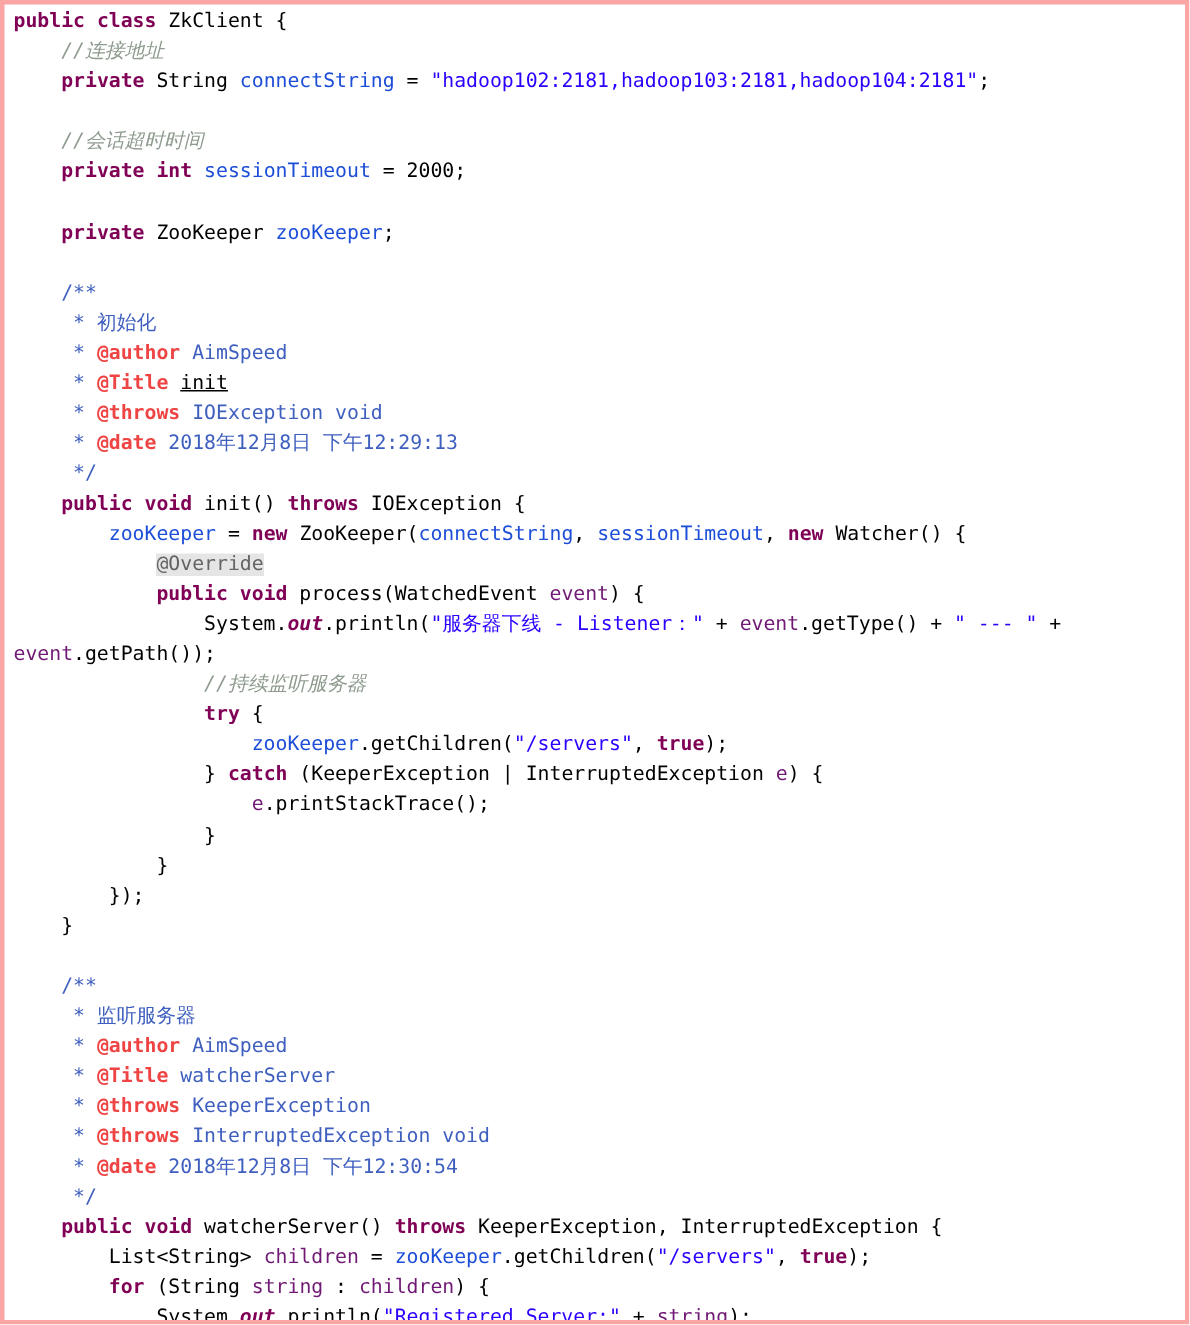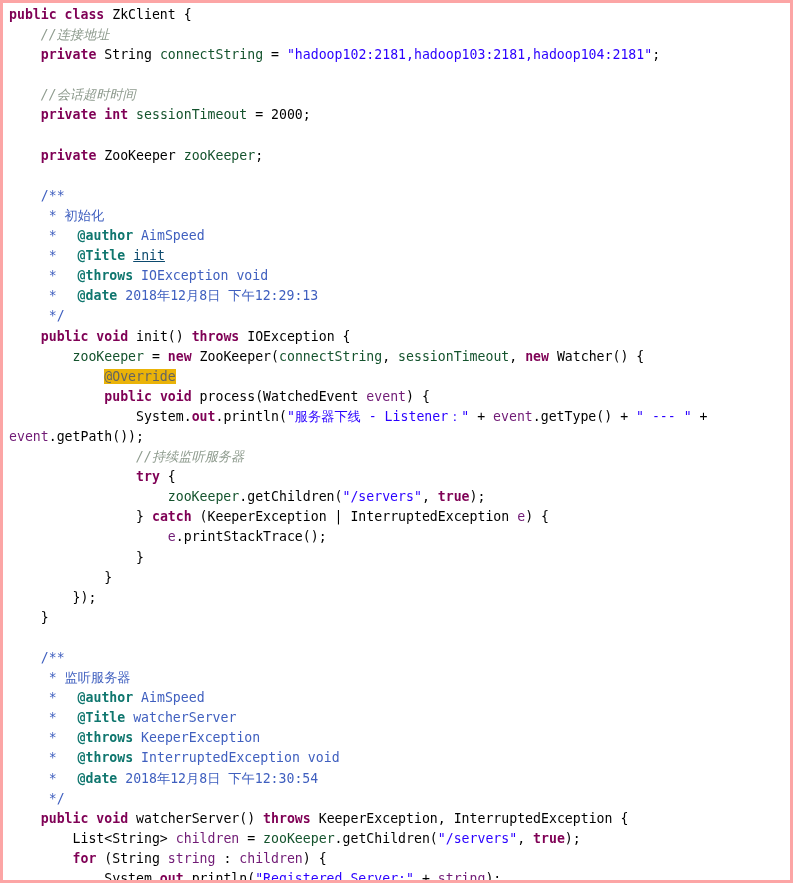--- a/index.html
+++ b/index.html
@@ -30,26 +30,26 @@
     letter-spacing: 0px;
     -webkit-font-smoothing: antialiased;
   }
   .ln { display: block; min-height: 20.1px; }
 
   
   .kw   { color: #7f0055; font-weight: bold; }            
   .str  { color: #2a00ff; }                                
   .cmt  { color: #8e9b8e; font-style: italic; }                                
   .doc  { color: #3f5fbf; }                                
-  .doctag { color: #0f766e; font-weight: bold; margin-left: 13px; }           
-  .docu { color: #0c4a6e; text-decoration: underline; }    
-  .fld  { color: #14532d; }                                
-  .sfld { color: #7f0055; font-weight: bold; }            
+  .doctag { color: #ef4444; font-weight: bold; }           
+  .docu { color: #000000; text-decoration: underline; }    
+  .fld  { color: #1d4ed8; }                                
+  .sfld { color: #7f0055; font-weight: bold; font-style: italic; }            
   .var  { color: #701a75; }                                
-  .ann  { color: #646464; background: #eab308; }           
+  .ann  { color: #646464; background: #e5e5e5; }           
   .pl   { color: #000000; }                                
 </style>
 </head>
 <body>
 
 <div id="code-window">
   <div id="code-body"><span class="ln"><span class="kw">public</span><span class="pl"> </span><span class="kw">class</span><span class="pl"> ZkClient {</span></span><span class="ln"><span class="pl">    </span><span class="cmt">//连接地址</span></span><span class="ln"><span class="pl">    </span><span class="kw">private</span><span class="pl"> String </span><span class="fld">connectString</span><span class="pl"> = </span><span class="str">"hadoop102:2181,hadoop103:2181,hadoop104:2181"</span><span class="pl">;</span></span><span class="ln">&nbsp;</span><span class="ln"><span class="pl">    </span><span class="cmt">//会话超时时间</span></span><span class="ln"><span class="pl">    </span><span class="kw">private</span><span class="pl"> </span><span class="kw">int</span><span class="pl"> </span><span class="fld">sessionTimeout</span><span class="pl"> = 2000;</span></span><span class="ln">&nbsp;</span><span class="ln"><span class="pl">    </span><span class="kw">private</span><span class="pl"> ZooKeeper </span><span class="fld">zooKeeper</span><span class="pl">;</span></span><span class="ln">&nbsp;</span><span class="ln"><span class="pl">    </span><span class="doc">/**</span></span><span class="ln"><span class="doc">     * 初始化</span></span><span class="ln"><span class="doc">     * </span><span class="doctag">@author</span><span class="doc"> AimSpeed</span></span><span class="ln"><span class="doc">     * </span><span class="doctag">@Title</span><span class="doc"> </span><span class="docu">init</span></span><span class="ln"><span class="doc">     * </span><span class="doctag">@throws</span><span class="doc"> IOException void</span></span><span class="ln"><span class="doc">     * </span><span class="doctag">@date</span><span class="doc"> 2018年12月8日 下午12:29:13</span></span><span class="ln"><span class="doc">     */</span></span><span class="ln"><span class="pl">    </span><span class="kw">public</span><span class="pl"> </span><span class="kw">void</span><span class="pl"> init() </span><span class="kw">throws</span><span class="pl"> IOException {</span></span><span class="ln"><span class="pl">        </span><span class="fld">zooKeeper</span><span class="pl"> = </span><span class="kw">new</span><span class="pl"> ZooKeeper(</span><span class="fld">connectString</span><span class="pl">, </span><span class="fld">sessionTimeout</span><span class="pl">, </span><span class="kw">new</span><span class="pl"> Watcher() {</span></span><span class="ln"><span class="pl">            </span><span class="ann">@Override</span></span><span class="ln"><span class="pl">            </span><span class="kw">public</span><span class="pl"> </span><span class="kw">void</span><span class="pl"> process(WatchedEvent </span><span class="var">event</span><span class="pl">) {</span></span><span class="ln"><span class="pl">                System.</span><span class="sfld">out</span><span class="pl">.println(</span><span class="str">"服务器下线 - Listener："</span><span class="pl"> + </span><span class="var">event</span><span class="pl">.getType() + </span><span class="str">" --- "</span><span class="pl"> +</span></span><span class="ln"><span class="var">event</span><span class="pl">.getPath());</span></span><span class="ln"><span class="pl">                </span><span class="cmt">//持续监听服务器</span></span><span class="ln"><span class="pl">                </span><span class="kw">try</span><span class="pl"> {</span></span><span class="ln"><span class="pl">                    </span><span class="fld">zooKeeper</span><span class="pl">.getChildren(</span><span class="str">"/servers"</span><span class="pl">, </span><span class="kw">true</span><span class="pl">);</span></span><span class="ln"><span class="pl">                } </span><span class="kw">catch</span><span class="pl"> (KeeperException | InterruptedException </span><span class="var">e</span><span class="pl">) {</span></span><span class="ln"><span class="pl">                    </span><span class="var">e</span><span class="pl">.printStackTrace();</span></span><span class="ln"><span class="pl">                }</span></span><span class="ln"><span class="pl">            }</span></span><span class="ln"><span class="pl">        });</span></span><span class="ln"><span class="pl">    }</span></span><span class="ln">&nbsp;</span><span class="ln"><span class="pl">    </span><span class="doc">/**</span></span><span class="ln"><span class="doc">     * 监听服务器</span></span><span class="ln"><span class="doc">     * </span><span class="doctag">@author</span><span class="doc"> AimSpeed</span></span><span class="ln"><span class="doc">     * </span><span class="doctag">@Title</span><span class="doc"> watcherServer</span></span><span class="ln"><span class="doc">     * </span><span class="doctag">@throws</span><span class="doc"> KeeperException</span></span><span class="ln"><span class="doc">     * </span><span class="doctag">@throws</span><span class="doc"> InterruptedException void</span></span><span class="ln"><span class="doc">     * </span><span class="doctag">@date</span><span class="doc"> 2018年12月8日 下午12:30:54</span></span><span class="ln"><span class="doc">     */</span></span><span class="ln"><span class="pl">    </span><span class="kw">public</span><span class="pl"> </span><span class="kw">void</span><span class="pl"> watcherServer() </span><span class="kw">throws</span><span class="pl"> KeeperException, InterruptedException {</span></span><span class="ln"><span class="pl">        List&lt;String&gt; </span><span class="var">children</span><span class="pl"> = </span><span class="fld">zooKeeper</span><span class="pl">.getChildren(</span><span class="str">"/servers"</span><span class="pl">, </span><span class="kw">true</span><span class="pl">);</span></span><span class="ln"><span class="pl">        </span><span class="kw">for</span><span class="pl"> (String </span><span class="var">string</span><span class="pl"> : </span><span class="var">children</span><span class="pl">) {</span></span><span class="ln"><span class="pl">            System.</span><span class="sfld">out</span><span class="pl">.println(</span><span class="str">"Registered Server:"</span><span class="pl"> + </span><span class="var">string</span><span class="pl">);</span></span></div>
 </div>
 
 </body></html>

